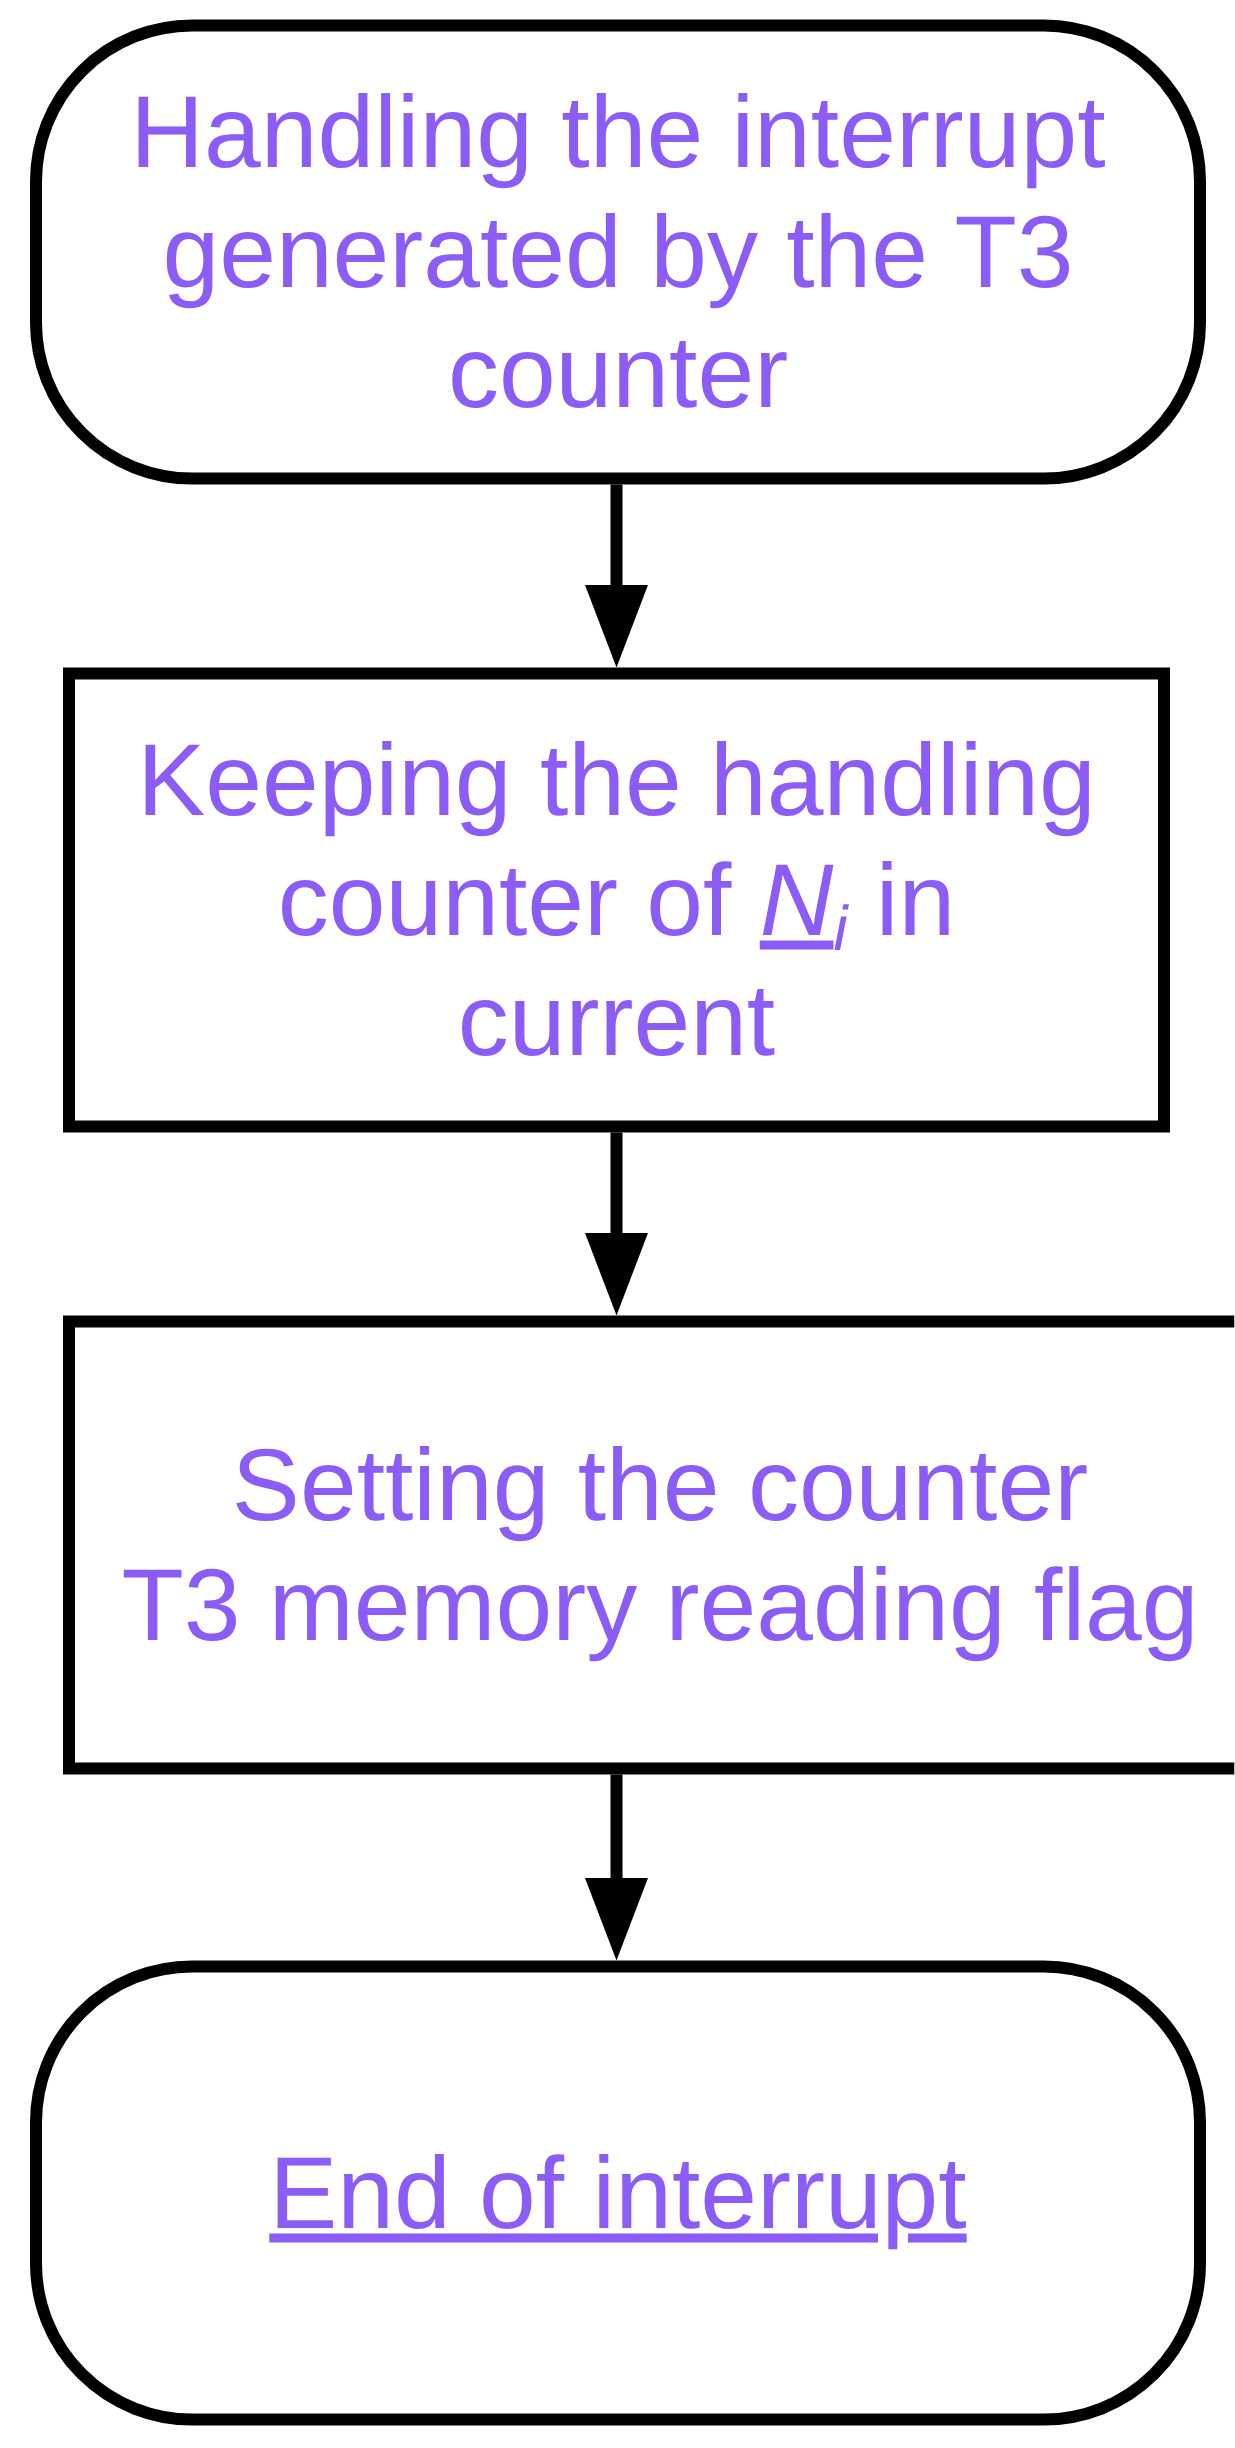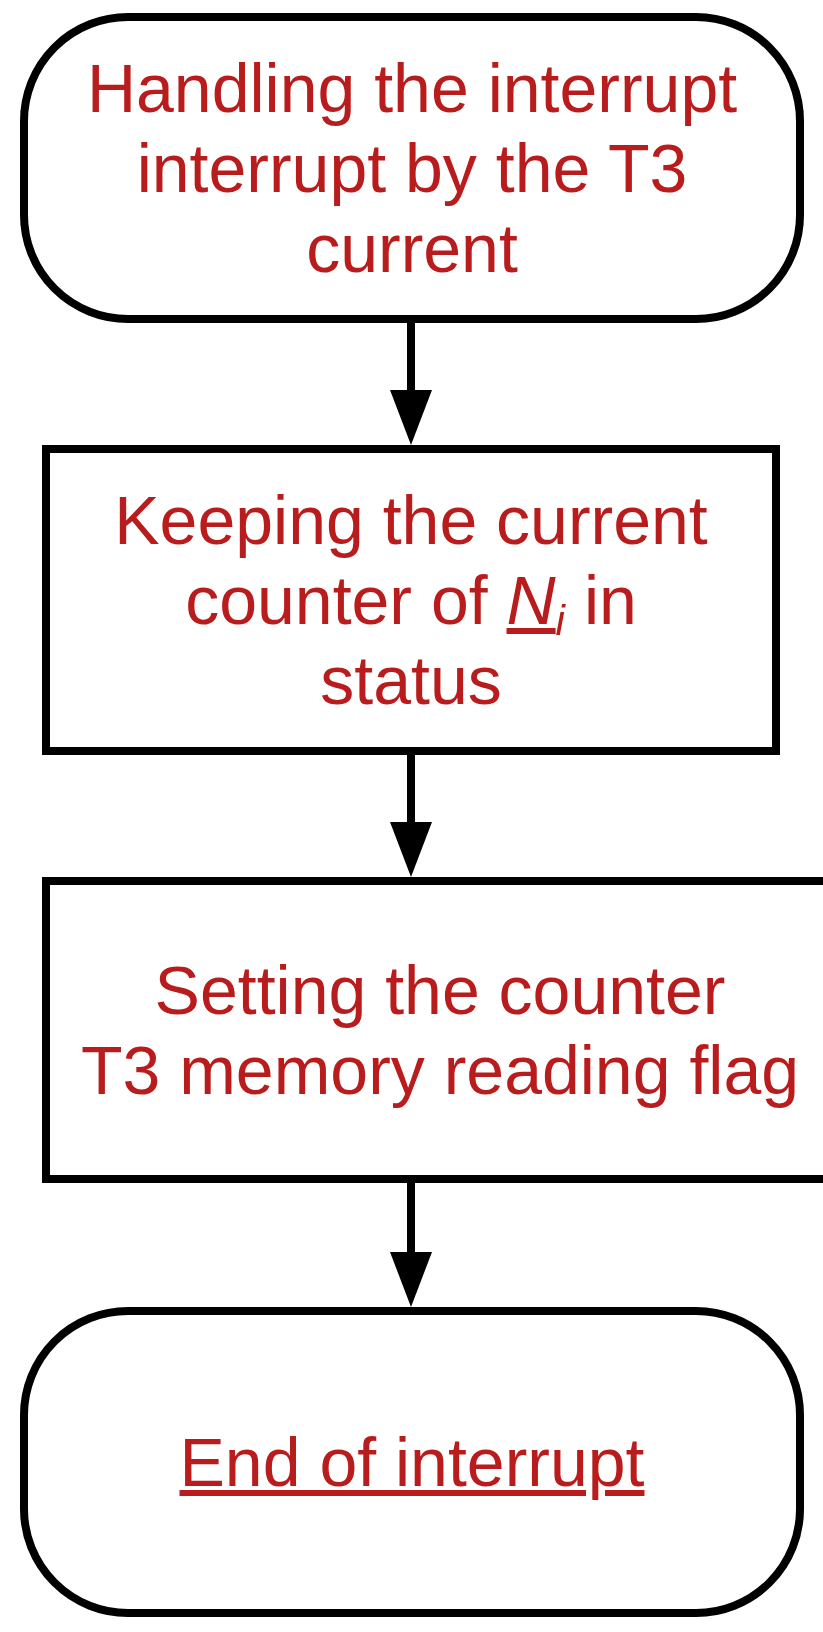--- a/index.html
+++ b/index.html
@@ -20,21 +20,21 @@
     position: absolute;
     box-sizing: border-box;
     border: 8px solid #000000;
     background: #ffffff;
     display: flex;
     align-items: center;
     justify-content: center;
     text-align: center;
     font-size: 68px;
     line-height: 80px;
-    color: #b91c1c;
+    color: #8b5cf6;
   }
   .terminator {
     border-radius: 108px;
   }
   .process {
     border-radius: 0;
   }
   .node .label {
     width: 100%;
     padding: 0 10px;
@@ -76,35 +76,35 @@
   #head-3 { left: 390px; top: 1252px; }
 </style>
 </head>
 <body>
 
 <div class="canvas">
 
   <div class="node terminator" id="node-start">
     <div class="label">
       <span>Handling the interrupt</span><br>
-      <span>interrupt by the T3</span><br>
-      <span>current</span>
+      <span>generated by the T3</span><br>
+      <span>counter</span>
     </div>
   </div>
 
   <div>
     <div class="arrow-stem" id="stem-1"></div>
     <div class="arrowhead" id="head-1"></div>
   </div>
 
   <div class="node process" id="node-keep">
     <div class="label">
-      <span>Keeping the current</span><br>
+      <span>Keeping the handling</span><br>
       <span><span>counter of </span><span class="var-it"><span>N</span><sub>i</sub></span><span> in</span></span><br>
-      <span>status</span>
+      <span>current</span>
     </div>
   </div>
 
   <div>
     <div class="arrow-stem" id="stem-2"></div>
     <div class="arrowhead" id="head-2"></div>
   </div>
 
   <div class="node process" id="node-flag">
     <div class="label">

